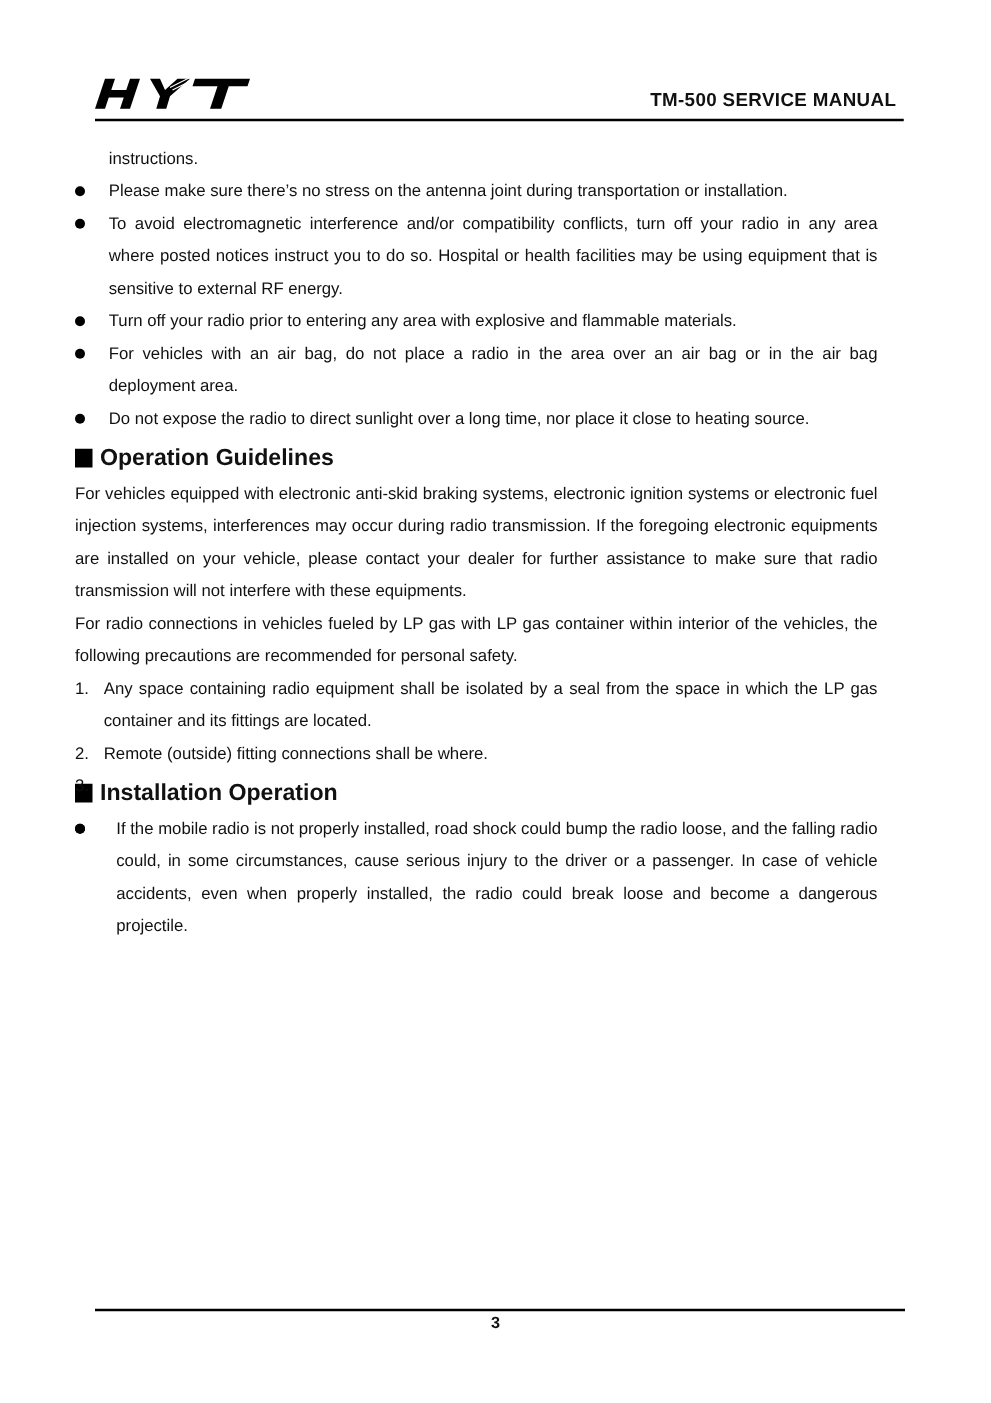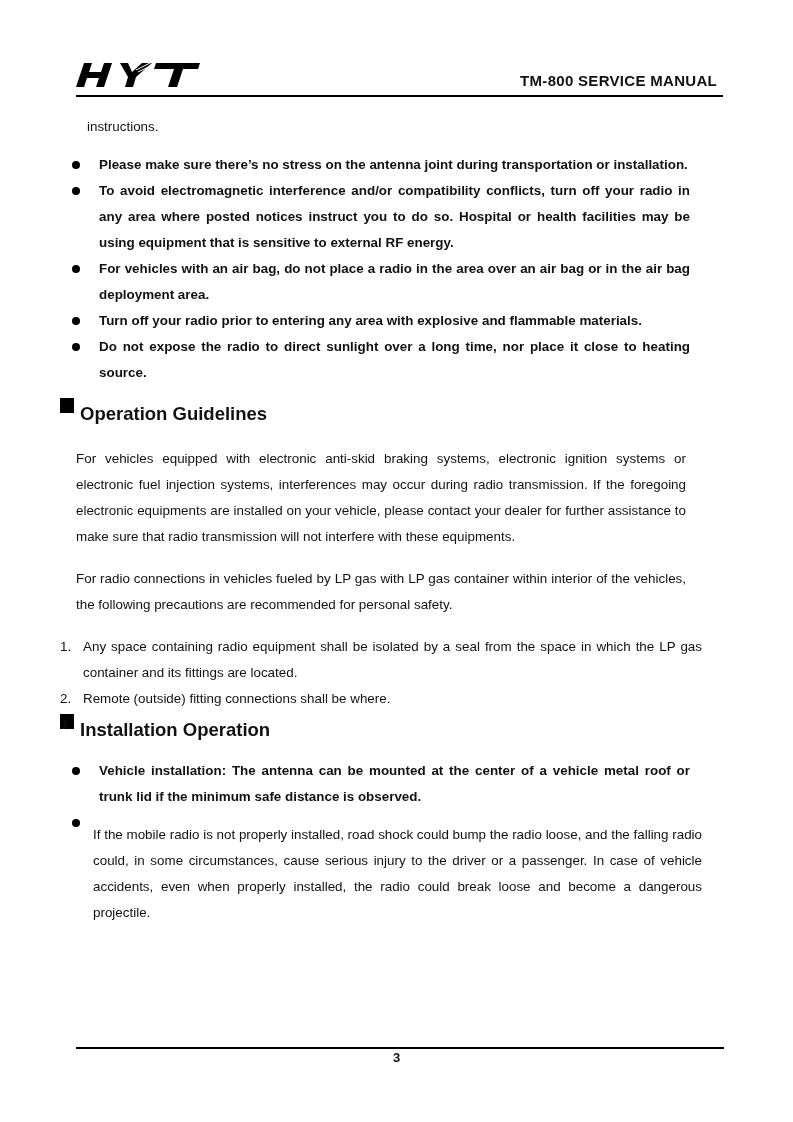--- a/index.html
+++ b/index.html
@@ -4,80 +4,80 @@
 <style>
   html, body { margin: 0; padding: 0; background: #ffffff; }
   body { width: 793px; height: 1122px; position: relative; overflow: hidden;
          font-family: "Liberation Sans", sans-serif; color: #111; }
   .header { position: absolute; left: 76px; top: 58px; width: 647px; height: 40px; }
   .logo { position: absolute; left: 0; top: 0; width: 130px; height: 32px; }
   .manual-title { position: absolute; right: 6px; top: 14px; font-weight: bold; font-size: 15px; letter-spacing: 0.3px; }
   .header-rule { position: absolute; left: 0; top: 37px; width: 647px; height: 2px; background: #000; }
 
   .content { position: absolute; left: 60px; top: 114px; width: 642px; font-size: 13.4px; line-height: 26px; }
-  .para { margin: 16px; text-align: justify; }
+  .para { margin: 0; text-align: justify; }
   .cont { padding-left: 27px; margin: 0; }
-  ul.bullets { list-style: none; margin: 12px; padding: 0; font-weight: bold; }
+  ul.bullets { list-style: none; margin: 0; padding: 0; }
   ul.bullets li { position: relative; padding-left: 27px; text-align: justify; }
   ul.bullets li .dot { position: absolute; left: 0; top: 9px; width: 8px; height: 8px; border-radius: 50%; background: #000; }
   ol.nums { list-style: none; margin: 0; padding: 0; }
   ol.nums li { position: relative; padding-left: 23px; text-align: justify; }
   ol.nums li .num { position: absolute; left: 0; top: 0; }
-  .heading { display: flex; align-items: flex-start; font-weight: bold; font-size: 18.5px; line-height: 32px; margin: 2px 0 0 0; }
+  .heading { display: flex; align-items: center; font-weight: bold; font-size: 18.5px; line-height: 32px; margin: 2px 0 0 0; }
   .heading .sq { display: inline-block; width: 14px; height: 15px; background: #000; margin-right: 6px; }
   .sub-para { padding-left: 33px; margin: 0; text-align: justify; }
 
   .footer-rule { position: absolute; left: 76px; top: 1047px; width: 648px; height: 1.5px; background: #000; }
   .page-num { position: absolute; left: 0; width: 793px; top: 1050px; text-align: center; font-weight: bold; font-size: 13px; }
 </style>
 </head>
 <body>
 
 <div class="header">
   <svg class="logo" viewBox="0 0 130 32" xmlns="http://www.w3.org/2000/svg">
 
     <polygon points="8,5 16,5 13,14 25,14 28,5 36,5 28,29 20,29 23,20 11,20 8,29 0,29" fill="#000"></polygon>
 
     <polygon points="44,5 52,5 56,14 66,5 76,5 60,19 57,29 49,29 52,19" fill="#000"></polygon>
     <line x1="60" y1="12" x2="80" y2="2" stroke="#fff" stroke-width="1"></line>
     <line x1="62" y1="14" x2="82" y2="4" stroke="#fff" stroke-width="1"></line>
 
     <polygon points="80,5 124,5 122,11 107,11 101,29 92,29 98,11 78,11" fill="#000"></polygon>
   </svg>
-  <div class="manual-title">TM-800  SERVICE  MANUAL</div>
+  <div class="manual-title">TM-500  SERVICE  MANUAL</div>
   <div class="header-rule"></div>
 </div>
 
 <div class="content">
   <p class="cont">instructions.</p>
   <ul class="bullets">
     <li><span class="dot"></span><span>Please make sure there’s no stress on the antenna joint during transportation or installation.</span></li>
     <li><span class="dot"></span><span>To avoid electromagnetic interference and/or compatibility conflicts, turn off your radio in any area where posted notices instruct you to do so. Hospital or health facilities may be using equipment that is sensitive to external RF energy.</span></li>
+    <li><span class="dot"></span><span>Turn off your radio prior to entering any area with explosive and flammable materials.</span></li>
     <li><span class="dot"></span><span>For vehicles with an air bag, do not place a radio in the area over an air bag or in the air bag deployment area.</span></li>
-    <li><span class="dot"></span><span>Turn off your radio prior to entering any area with explosive and flammable materials.</span></li>
     <li><span class="dot"></span><span>Do not expose the radio to direct sunlight over a long time, nor place it close to heating source.</span></li>
   </ul>
 
   <div class="heading">
     <span class="sq"></span>
     <span>Operation Guidelines</span>
   </div>
   <p class="para">For vehicles equipped with electronic anti-skid braking systems, electronic ignition systems or electronic fuel injection systems, interferences may occur during radio transmission. If the foregoing electronic equipments are installed on your vehicle, please contact your dealer for further assistance to make sure that radio transmission will not interfere with these equipments.</p>
   <p class="para">For radio connections in vehicles fueled by LP gas with LP gas container within interior of the vehicles, the following precautions are recommended for personal safety.</p>
   <ol class="nums">
     <li><span class="num">1.</span><span>Any space containing radio equipment shall be isolated by a seal from the space in which the LP gas container and its fittings are located.</span></li>
     <li><span class="num">2.</span><span>Remote (outside) fitting connections shall be where.</span></li>
     <li><span class="num">3.</span></li>
   </ol>
 
   <div class="heading">
     <span class="sq"></span>
     <span>Installation Operation</span>
   </div>
   <ul class="bullets">
-    <li><span class="dot"></span><span>Vehicle installation: The antenna can be mounted at the center of a vehicle metal roof or trunk lid if the minimum safe distance is observed.</span></li>
+    <li><span class="dot"></span></li>
     <li><span class="dot"></span></li>
   </ul>
   <p class="sub-para">If the mobile radio is not properly installed, road shock could bump the radio loose, and the falling radio could, in some circumstances, cause serious injury to the driver or a passenger. In case of vehicle accidents, even when properly installed, the radio could break loose and become a dangerous projectile.</p>
 </div>
 
 <div class="footer-rule"></div>
 <div class="page-num">3</div>
 
 </body></html>

